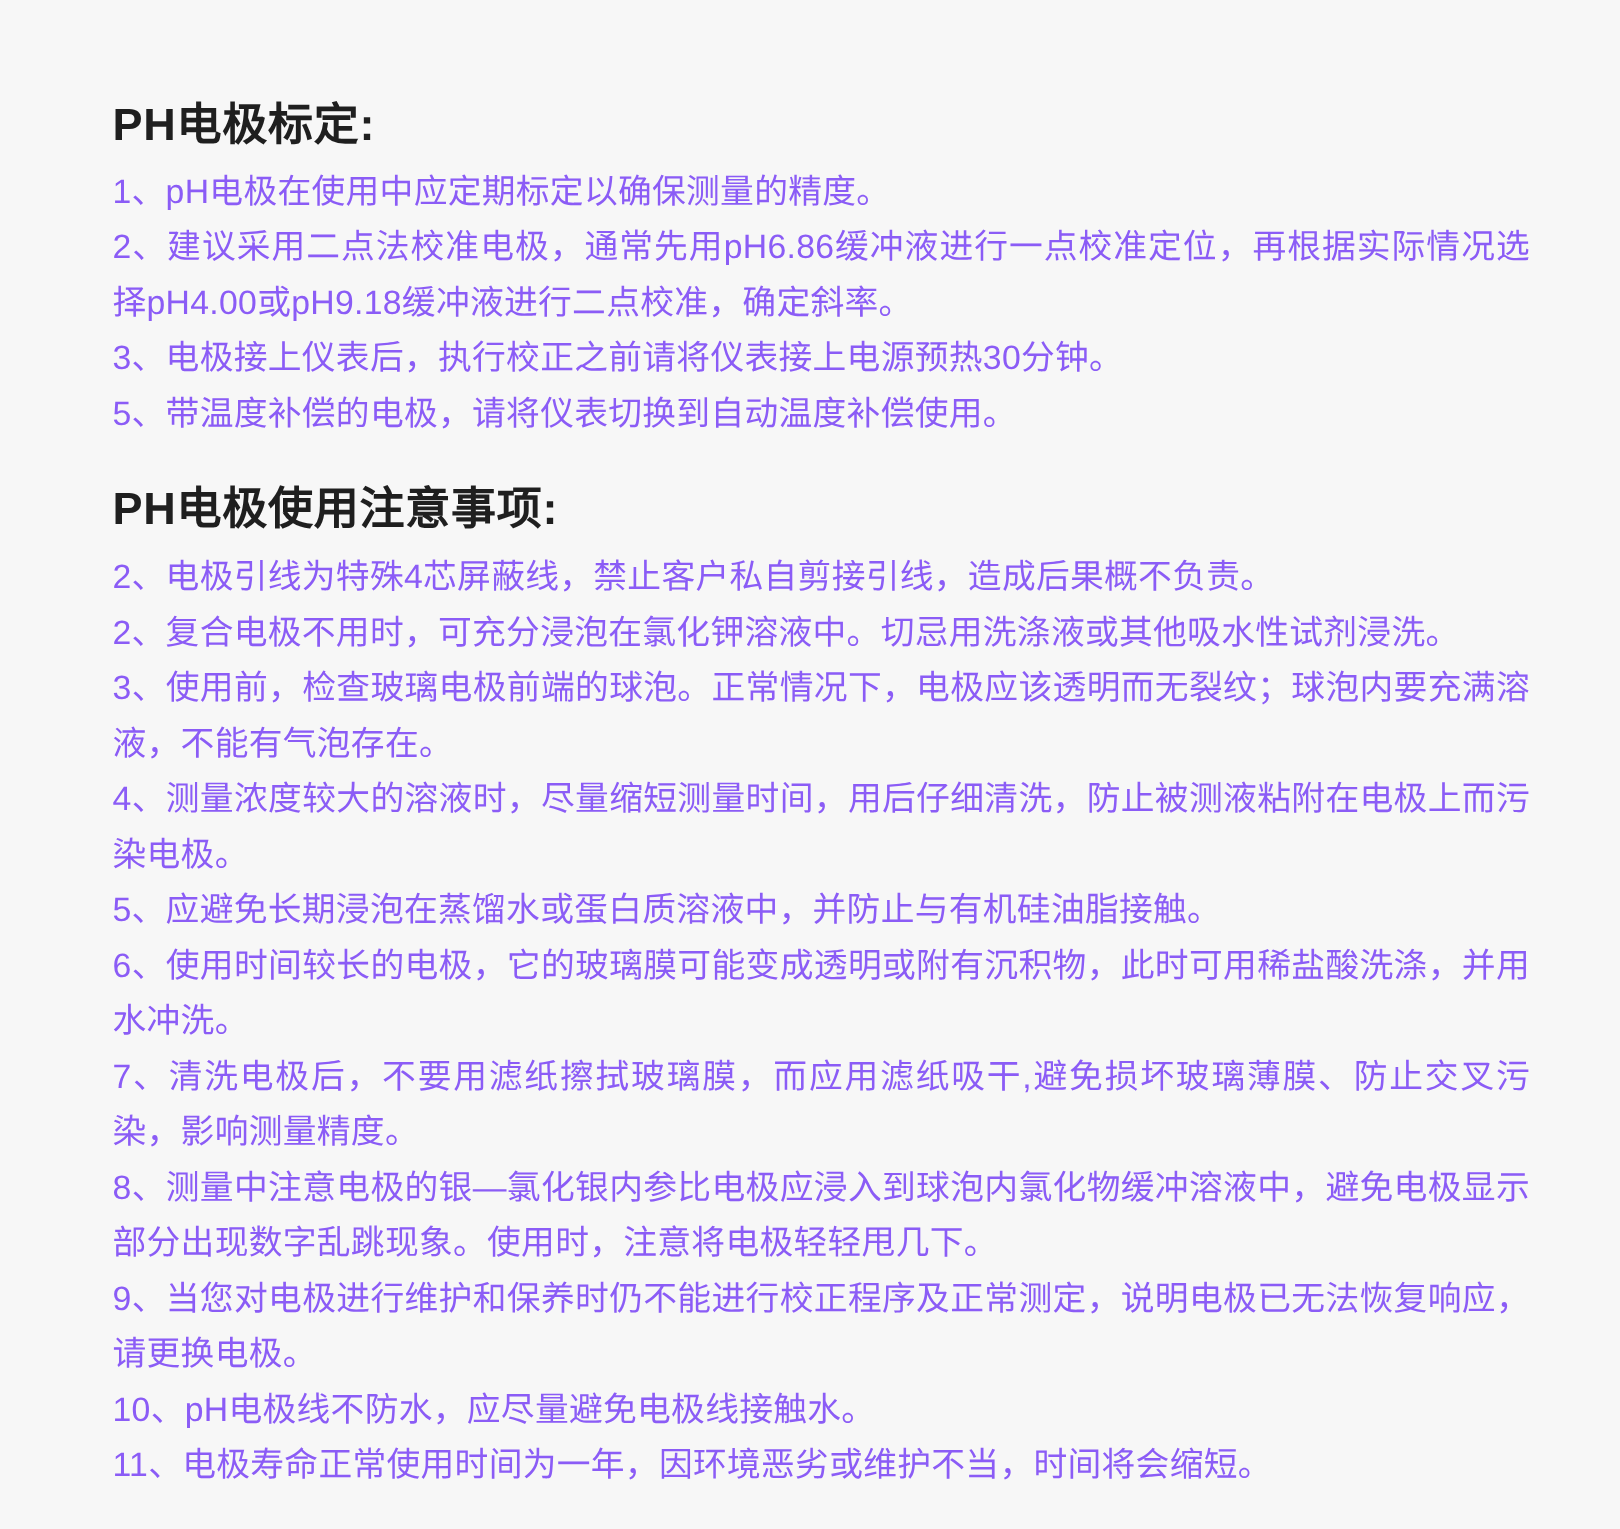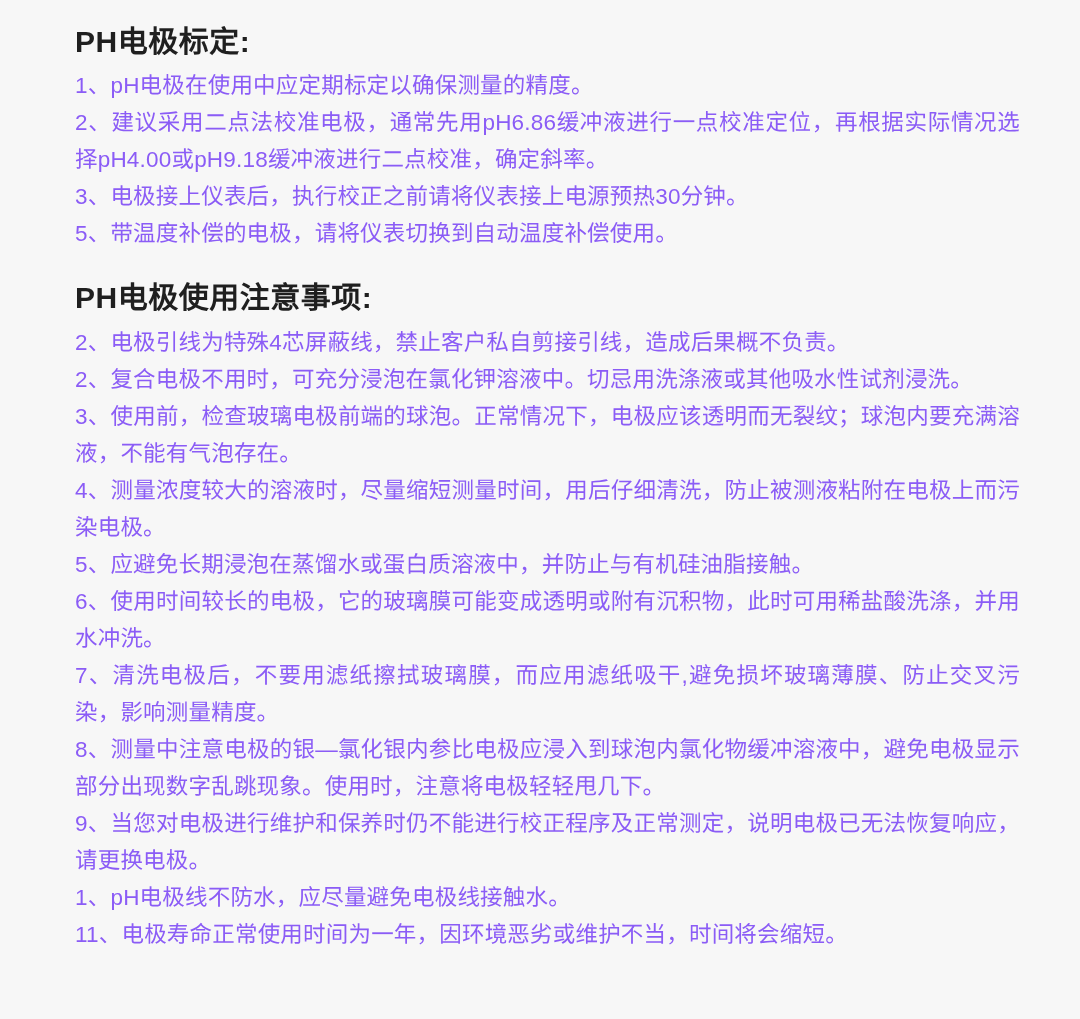--- a/index.html
+++ b/index.html
@@ -12,20 +12,21 @@
     background: #f7f7f7;
     overflow: hidden;
     font-family: "Liberation Sans", "DejaVu Sans", sans-serif;
   }
   .page {
     box-sizing: border-box;
     width: 1080px;
     height: 940px;
     padding: 22px 60px 0 75px;
     color: #282828;
+    margin-top: 42px;
   }
   .section-title {
     margin: 0;
     padding: 0;
     font-size: 30px;
     line-height: 40px;
     font-weight: 700;
     color: #1f1f1f;
     letter-spacing: 0.5px;
   }
@@ -61,17 +62,17 @@
     <h2 class="section-title">PH电极使用注意事项:</h2>
     <p class="item">2、电极引线为特殊4芯屏蔽线，禁止客户私自剪接引线，造成后果概不负责。</p>
     <p class="item">2、复合电极不用时，可充分浸泡在氯化钾溶液中。切忌用洗涤液或其他吸水性试剂浸洗。</p>
     <p class="item">3、使用前，检查玻璃电极前端的球泡。正常情况下，电极应该透明而无裂纹；球泡内要充满溶液，不能有气泡存在。</p>
     <p class="item">4、测量浓度较大的溶液时，尽量缩短测量时间，用后仔细清洗，防止被测液粘附在电极上而污染电极。</p>
     <p class="item">5、应避免长期浸泡在蒸馏水或蛋白质溶液中，并防止与有机硅油脂接触。</p>
     <p class="item">6、使用时间较长的电极，它的玻璃膜可能变成透明或附有沉积物，此时可用稀盐酸洗涤，并用水冲洗。</p>
     <p class="item">7、清洗电极后，不要用滤纸擦拭玻璃膜，而应用滤纸吸干,避免损坏玻璃薄膜、防止交叉污染，影响测量精度。</p>
     <p class="item">8、测量中注意电极的银—氯化银内参比电极应浸入到球泡内氯化物缓冲溶液中，避免电极显示部分出现数字乱跳现象。使用时，注意将电极轻轻甩几下。</p>
     <p class="item">9、当您对电极进行维护和保养时仍不能进行校正程序及正常测定，说明电极已无法恢复响应，请更换电极。</p>
-    <p class="item">1、pH电极线不防水，应尽量避免电极线接触水。</p>
+    <p class="item">10、pH电极线不防水，应尽量避免电极线接触水。</p>
     <p class="item">11、电极寿命正常使用时间为一年，因环境恶劣或维护不当，时间将会缩短。</p>
   </section>
 
 </div>
 
 </body></html>

